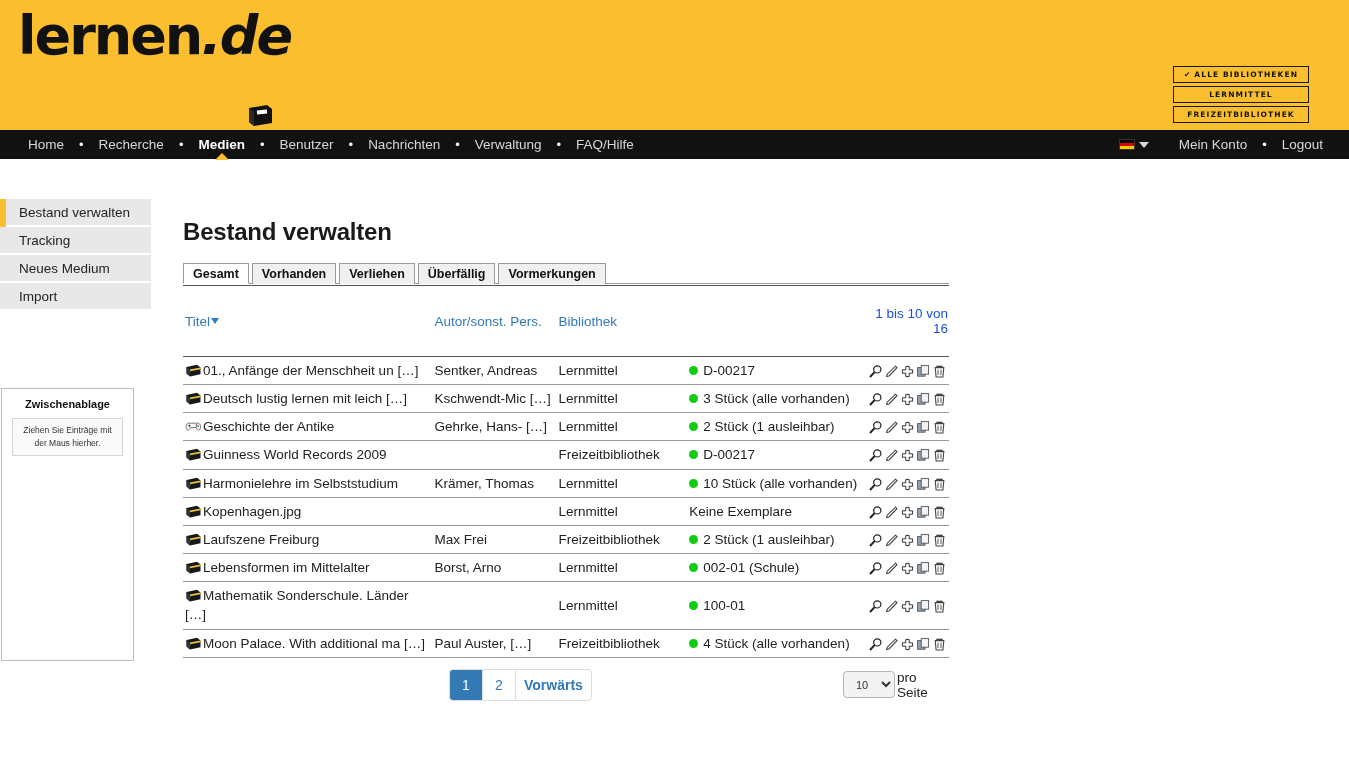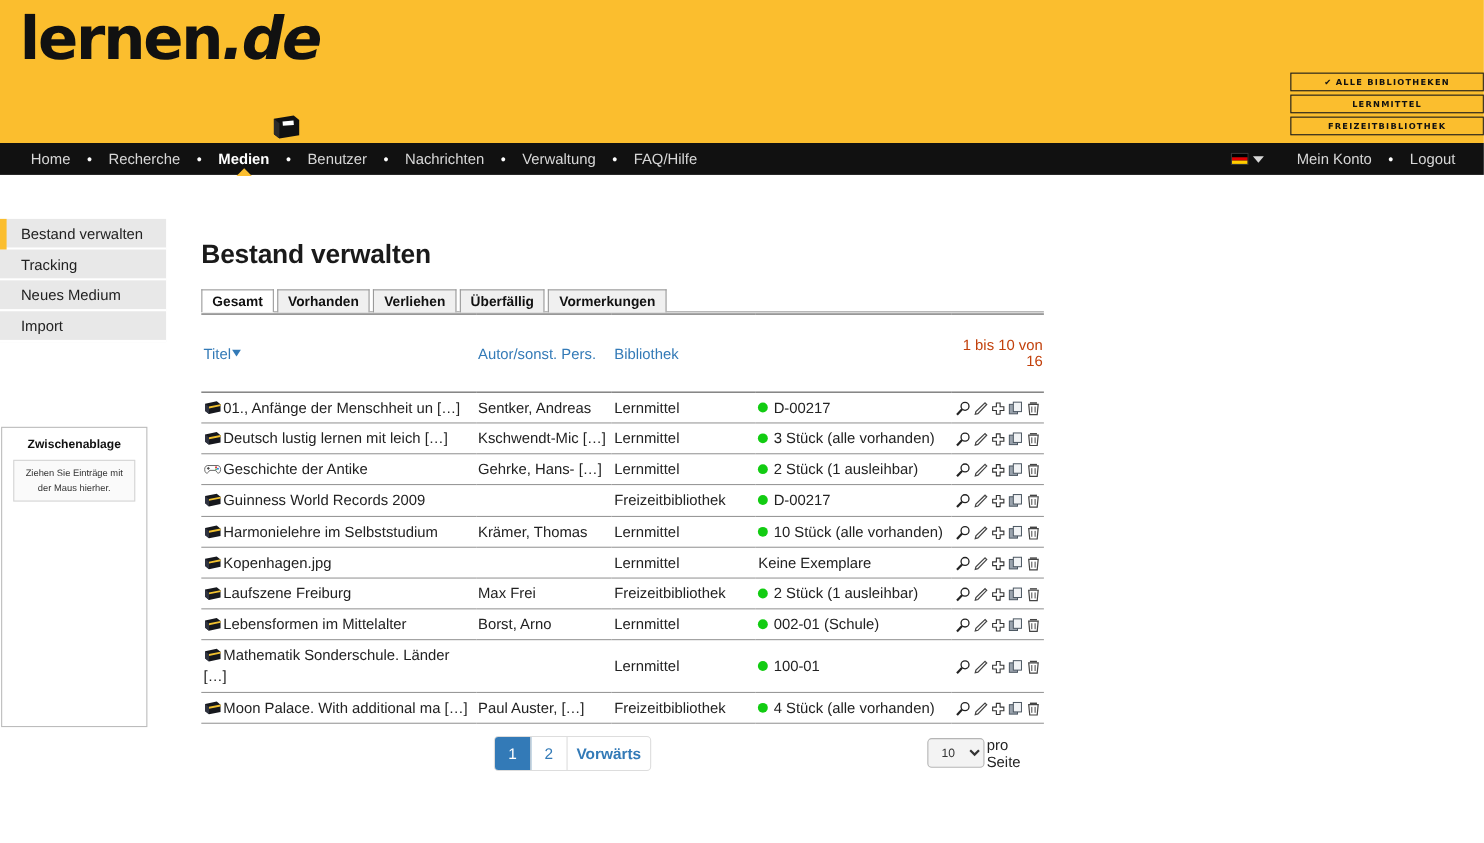--- a/index.html
+++ b/index.html
@@ -32,21 +32,21 @@
     left: 245px; top: 103px;
     width: 30px; height: 24px;
   }
   #lib-buttons {
     position: absolute;
     right: 16px; top: 66px;
     width: 160px;
   }
   .lib-btn {
     display: block;
-    width: 176px;
+    width: 136px;
     height: 17px;
     margin-bottom: 3px;
     border: 1px solid #1a1a1a;
     background: #FBBE2E;
     color: #111;
     font-size: 7.5px;
     font-weight: bold;
     letter-spacing: 1.1px;
     text-align: center;
     line-height: 15px;
@@ -265,21 +265,21 @@
     border-top: 1px solid #555;
     border-bottom: 1px solid #555;
     font-weight: normal;
     text-align: left;
     padding: 20px 2px;
     color: #337ab7;
     font-size: 13.5px;
     height: 22px;
   }
   #tbl thead th.count {
-    color: #c2410c;
+    color: #1d4ed8;
     text-align: right;
     padding-right: 1px;
   }
   #tbl tbody td {
     border-bottom: 1px solid #999;
     padding: 4px 2px;
     vertical-align: middle;
     line-height: 1.42;
   }
   .col-title { width: 250px; }

